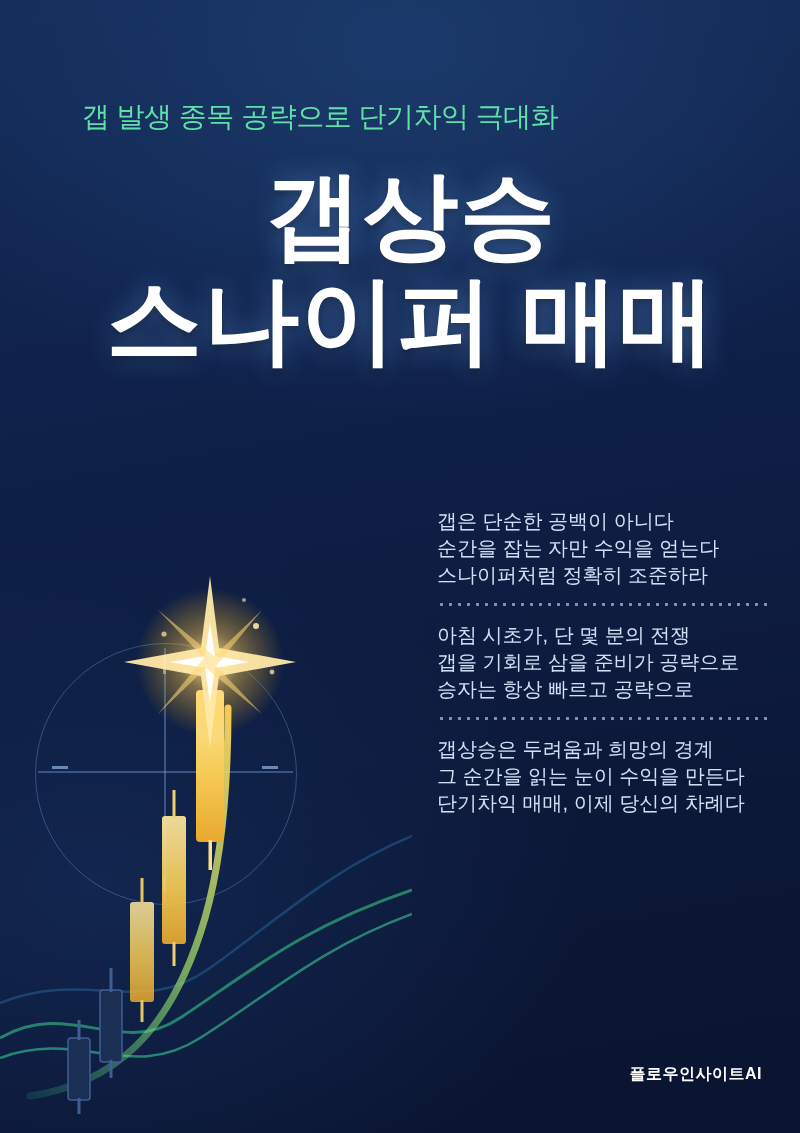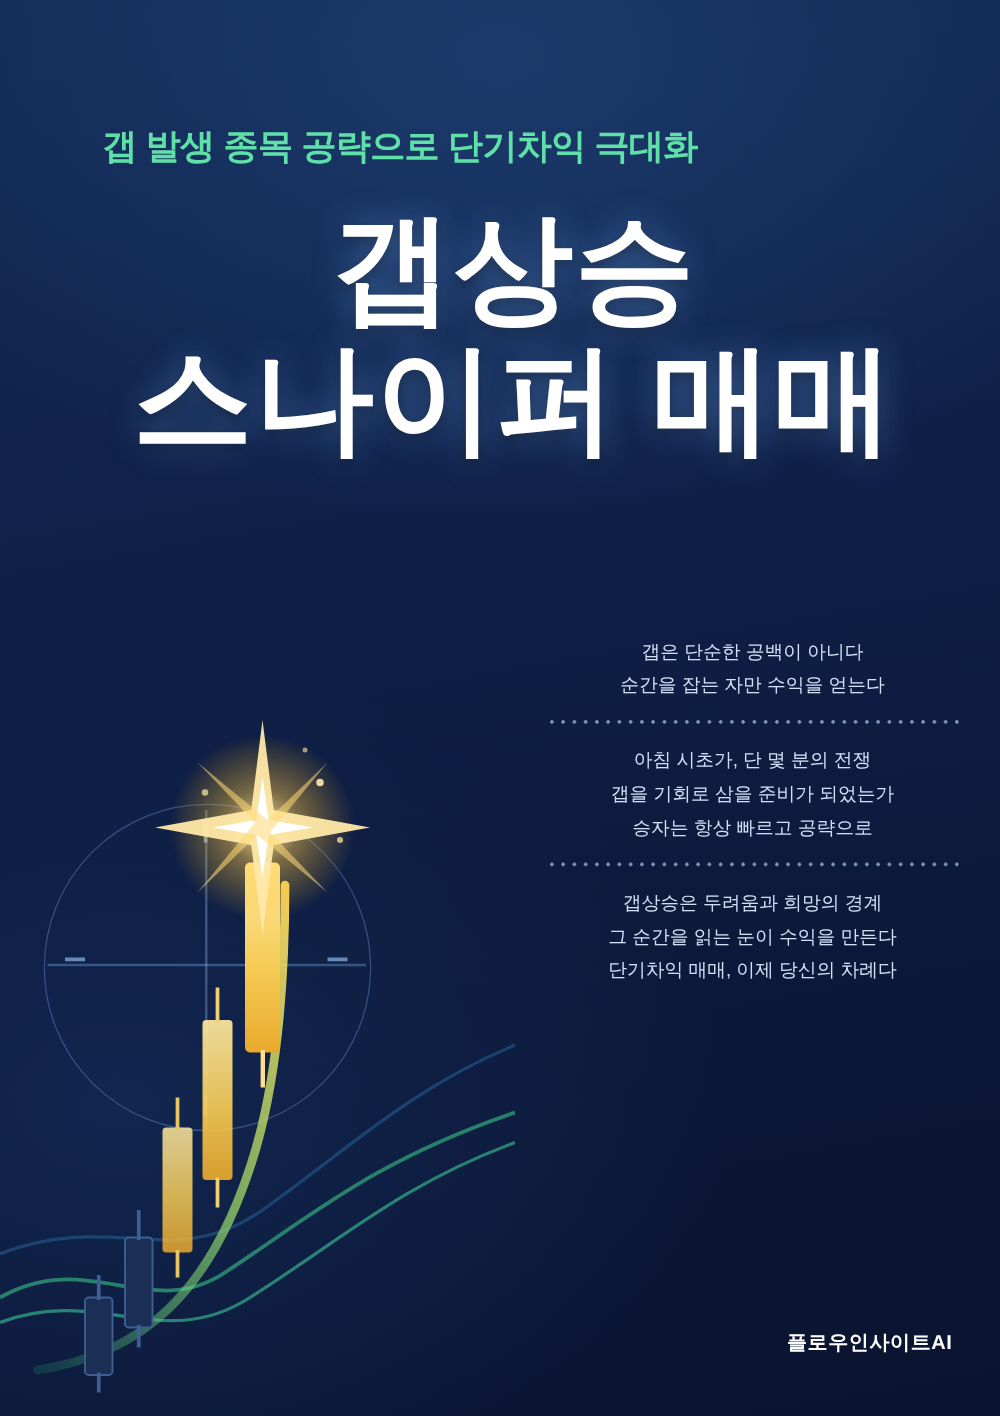--- a/index.html
+++ b/index.html
@@ -26,21 +26,21 @@
 
   
   .subtitle {
     position: absolute;
     top: 98px;
     left: 0;
     width: 640px;
     text-align: center;
     color: #5fe0a8;
     font-size: 28px;
-    font-weight: bold;
+    font-weight: normal;
     letter-spacing: -0.5px;
     white-space: nowrap;
   }
   .title-wrap {
     position: absolute;
     top: 165px;
     left: 11px;
     width: 800px;
     text-align: center;
   }
@@ -116,24 +116,23 @@
 
   
   .text-col {
     position: absolute;
     left: 437px;
     top: 508px;
     width: 330px;
   }
   .block-line {
     color: #cfe0f5;
-    font-size: 15px;
+    font-size: 20px;
     line-height: 27px;
     white-space: nowrap;
-    text-align: center;
   }
   .divider {
     margin: 14px 0 16px 0;
     height: 3px;
     background-image: radial-gradient(circle, #7d93b8 1.4px, rgba(0,0,0,0) 1.6px);
     background-size: 9px 3px;
     background-repeat: repeat-x;
   }
 </style>
 </head>
@@ -216,27 +215,28 @@
         <circle cx="34" cy="-62" r="2" fill="#ffe9a8" opacity="0.6"></circle>
       </g>
     </svg>
   </div>
 
   <div class="text-col">
 
     <div>
       <div class="block-line">갭은 단순한 공백이 아니다</div>
       <div class="block-line">순간을 잡는 자만 수익을 얻는다</div>
+      <div class="block-line">스나이퍼처럼 정확히 조준하라</div>
     </div>
 
     <div class="divider"></div>
 
     <div>
       <div class="block-line">아침 시초가, 단 몇 분의 전쟁</div>
-      <div class="block-line">갭을 기회로 삼을 준비가 되었는가</div>
+      <div class="block-line">갭을 기회로 삼을 준비가 공략으로</div>
       <div class="block-line">승자는 항상 빠르고 공략으로</div>
     </div>
 
     <div class="divider"></div>
 
     <div>
       <div class="block-line">갭상승은 두려움과 희망의 경계</div>
       <div class="block-line">그 순간을 읽는 눈이 수익을 만든다</div>
       <div class="block-line">단기차익 매매, 이제 당신의 차례다</div>
     </div>

